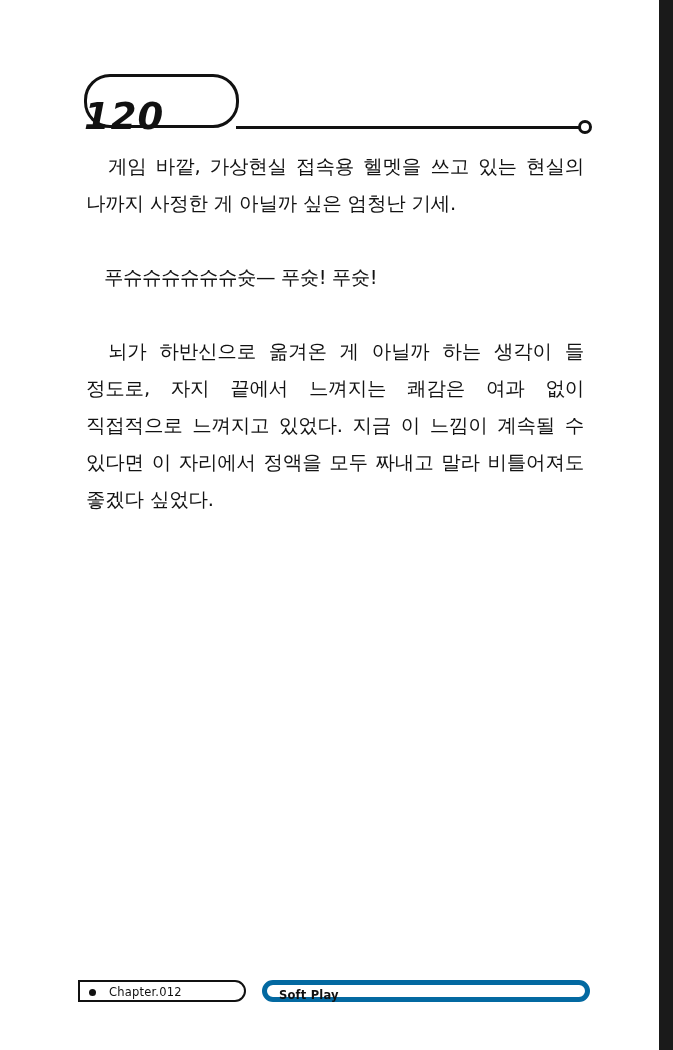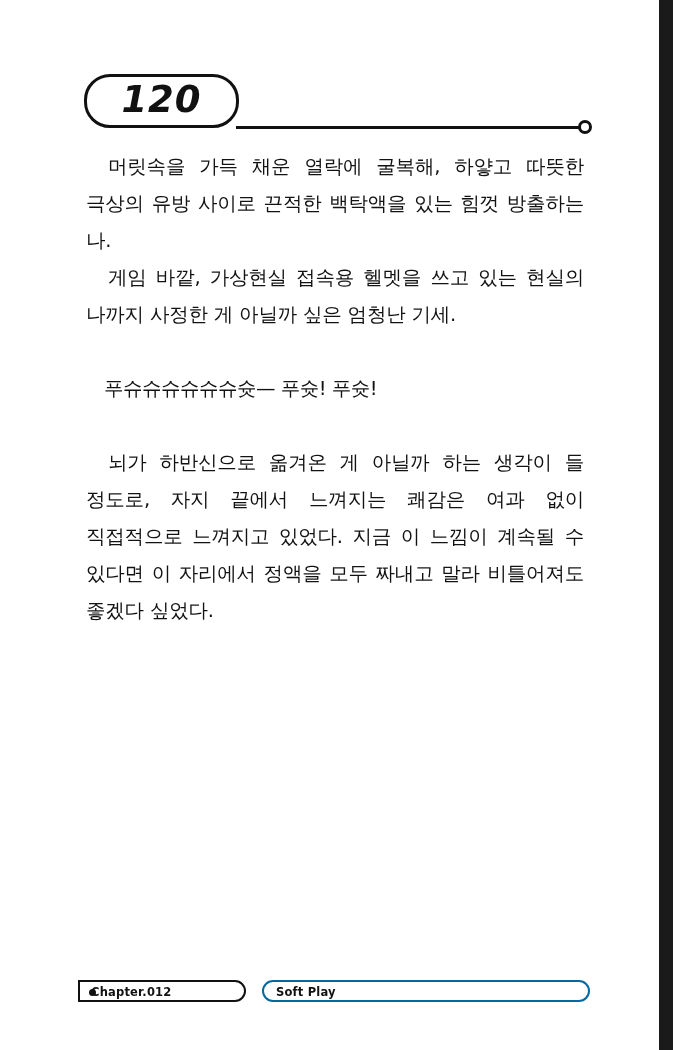--- a/index.html
+++ b/index.html
@@ -43,25 +43,25 @@
     width: 155px;
     height: 54px;
     border: 3px solid #111111;
     border-radius: 26px;
     box-sizing: border-box;
     background: #ffffff;
   }
   .page-number-text {
     position: absolute;
     left: 0;
-    top: 0;
+    top: 17px;
     width: 155px;
     height: 54px;
     line-height: 52px;
-    text-align: center;
+    text-align: left;
     font-family: "DejaVu Sans", sans-serif;
     font-size: 37px;
     font-weight: 700;
     font-style: italic;
     letter-spacing: 1px;
     color: #111111;
   }
   .page-number-rule {
     position: absolute;
     left: 152px;
@@ -135,35 +135,35 @@
     position: absolute;
     left: 9px;
     top: 7px;
     width: 7px;
     height: 7px;
     border-radius: 50%;
     background: #111111;
   }
   .footer-chapter-label {
     position: absolute;
-    left: 11px;
+    left: 29px;
     top: 3px;
     font-family: "DejaVu Sans", sans-serif;
     font-size: 11.5px;
-    font-weight: 700;
+    font-weight: 400;
     color: #111111;
     letter-spacing: 0.2px;
   }
   .footer-title {
     position: absolute;
     left: 184px;
     top: 0;
     height: 22px;
     width: 328px;
-    border: 2px solid #0369a1;
+    border: 5px solid #0369a1;
     border-radius: 11px;
     box-sizing: border-box;
     background: #ffffff;
   }
   .footer-title-label {
     position: absolute;
     left: 12px;
     top: 3px;
     font-family: "DejaVu Sans", sans-serif;
     font-size: 11.5px;
@@ -180,21 +180,20 @@
   <div class="spine-edge"></div>
 
   <div class="page-number-block">
     <div class="page-number-pill"></div>
     <div class="page-number-text">120</div>
     <div class="page-number-rule"></div>
     <div class="page-number-dot"></div>
   </div>
 
   <div class="content">
-    <p class="indent">머릿속을 가득 채운 열락에 굴복해, 하얗고 따뜻한 극상의 유방 사이로 끈적한 백탁액을 있는 힘껏 방출하는 나.</p>
     <p class="indent">게임 바깥, 가상현실 접속용 헬멧을 쓰고 있는 현실의 나까지 사정한 게 아닐까 싶은 엄청난 기세.</p>
     <p class="sfx gap">푸슈슈슈슈슈슈슛— 푸슛! 푸슛!</p>
     <p class="indent gap">뇌가 하반신으로 옮겨온 게 아닐까 하는 생각이 들 정도로, 자지 끝에서 느껴지는 쾌감은 여과 없이 직접적으로 느껴지고 있었다. 지금 이 느낌이 계속될 수 있다면 이 자리에서 정액을 모두 짜내고 말라 비틀어져도 좋겠다 싶었다.</p>
   </div>
 
   <div class="footer">
     <div class="footer-chapter">
       <span class="footer-chapter-dot"></span>
       <span class="footer-chapter-label">Chapter.012</span>
     </div>

